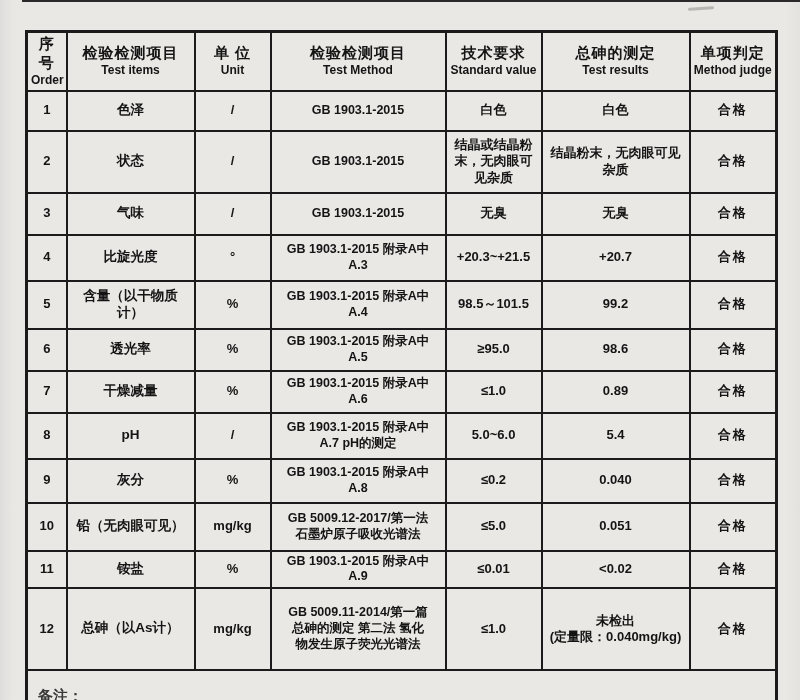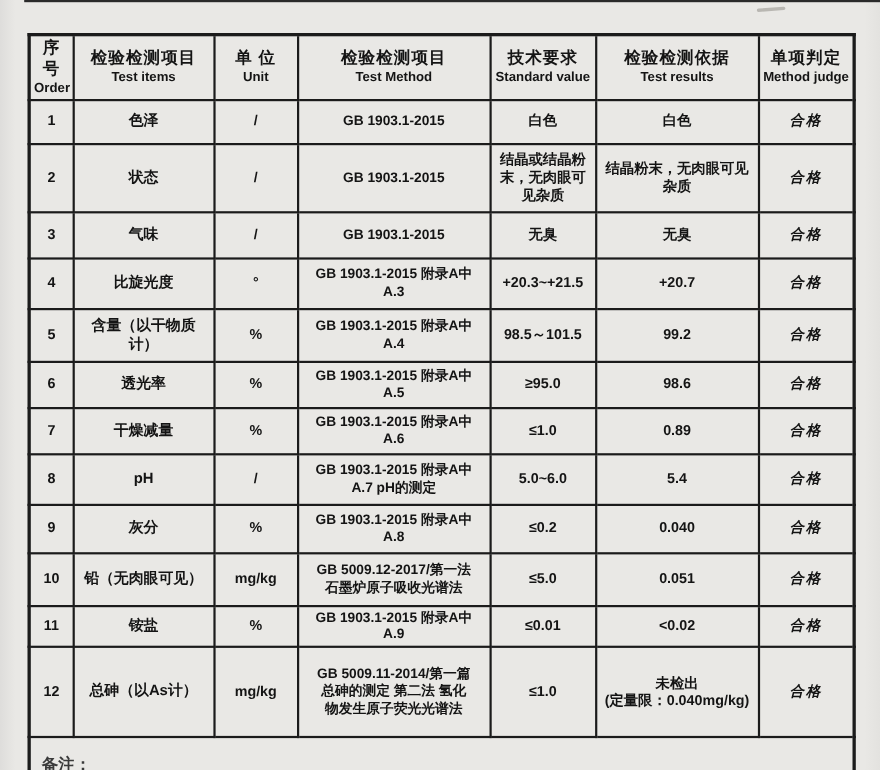--- a/index.html
+++ b/index.html
@@ -41,21 +41,21 @@
     font-size: 13px;
     line-height: 1.25;
     padding: 2px 3px;
     white-space: pre-line;
     overflow: hidden;
   }
   .h-zh { display: block; font-size: 15px; font-weight: 700; letter-spacing: 1px; }
   .h-en { display: block; font-size: 12px; font-weight: 700; }
   td.c-method { font-size: 12.5px; }
   td.c-item   { font-size: 13.5px; margin-left: 30px; }
-  td.c-judge  { letter-spacing: 2px; font-style: italic; }
+  td.c-judge  { letter-spacing: 2px; }
   tr.remark-row td {
     border-bottom: none;
     text-align: left;
     vertical-align: top;
     padding: 16px 0 0 10px;
     font-size: 15px;
     color: #3a3a3a;
   }
 </style>
 </head>
@@ -76,21 +76,21 @@
       <col style="width:87px">
     </colgroup>
 
     <tbody>
         <tr style="height:50px">
       <th><span class="h-zh">序号</span><span class="h-en">Order</span></th>
       <th><span class="h-zh">检验检测项目</span><span class="h-en">Test items</span></th>
       <th><span class="h-zh">单 位</span><span class="h-en">Unit</span></th>
       <th><span class="h-zh">检验检测项目</span><span class="h-en">Test Method</span></th>
       <th><span class="h-zh">技术要求</span><span class="h-en">Standard value</span></th>
-      <th><span class="h-zh">检验检测依据</span><span class="h-en">Test results</span></th>
+      <th><span class="h-zh">总砷的测定</span><span class="h-en">Test results</span></th>
       <th><span class="h-zh">单项判定</span><span class="h-en">Method judge</span></th>
     </tr>
 
     <tr style="height:40px">
       <td>1</td>
       <td class="c-item">色泽</td>
       <td>/</td>
       <td class="c-method">GB 1903.1-2015</td>
       <td>白色</td>
       <td>白色</td>

